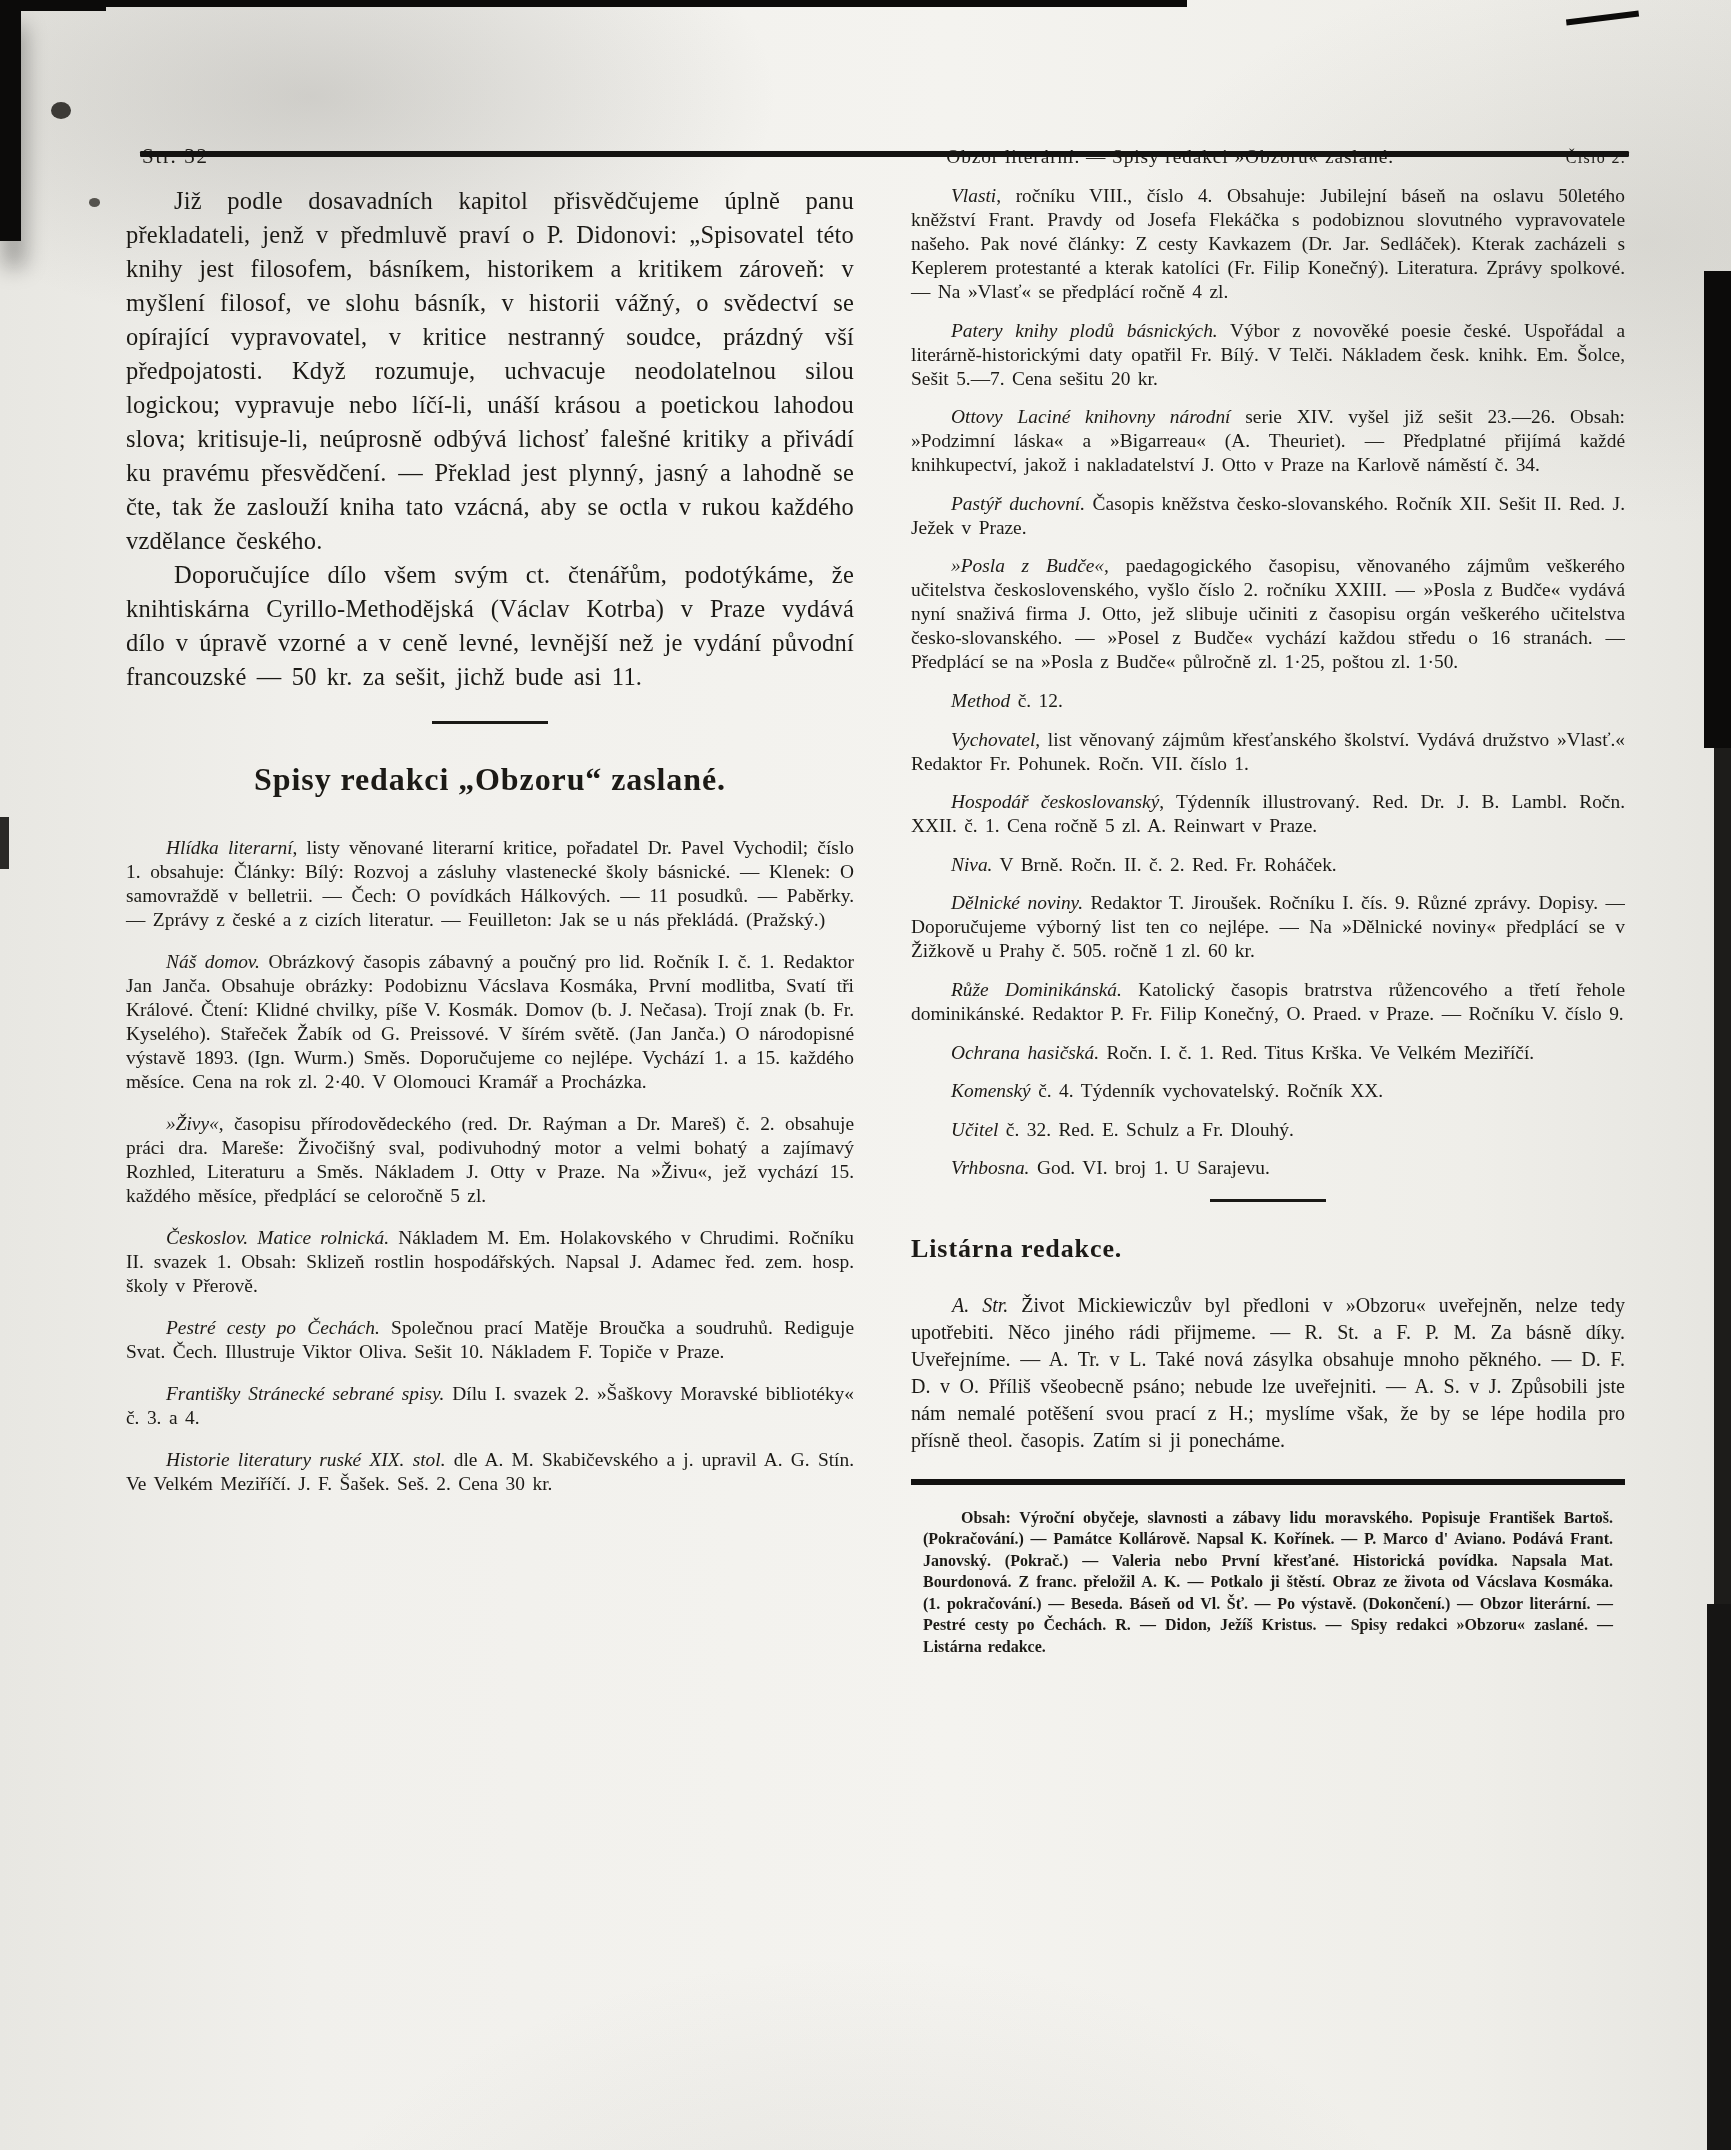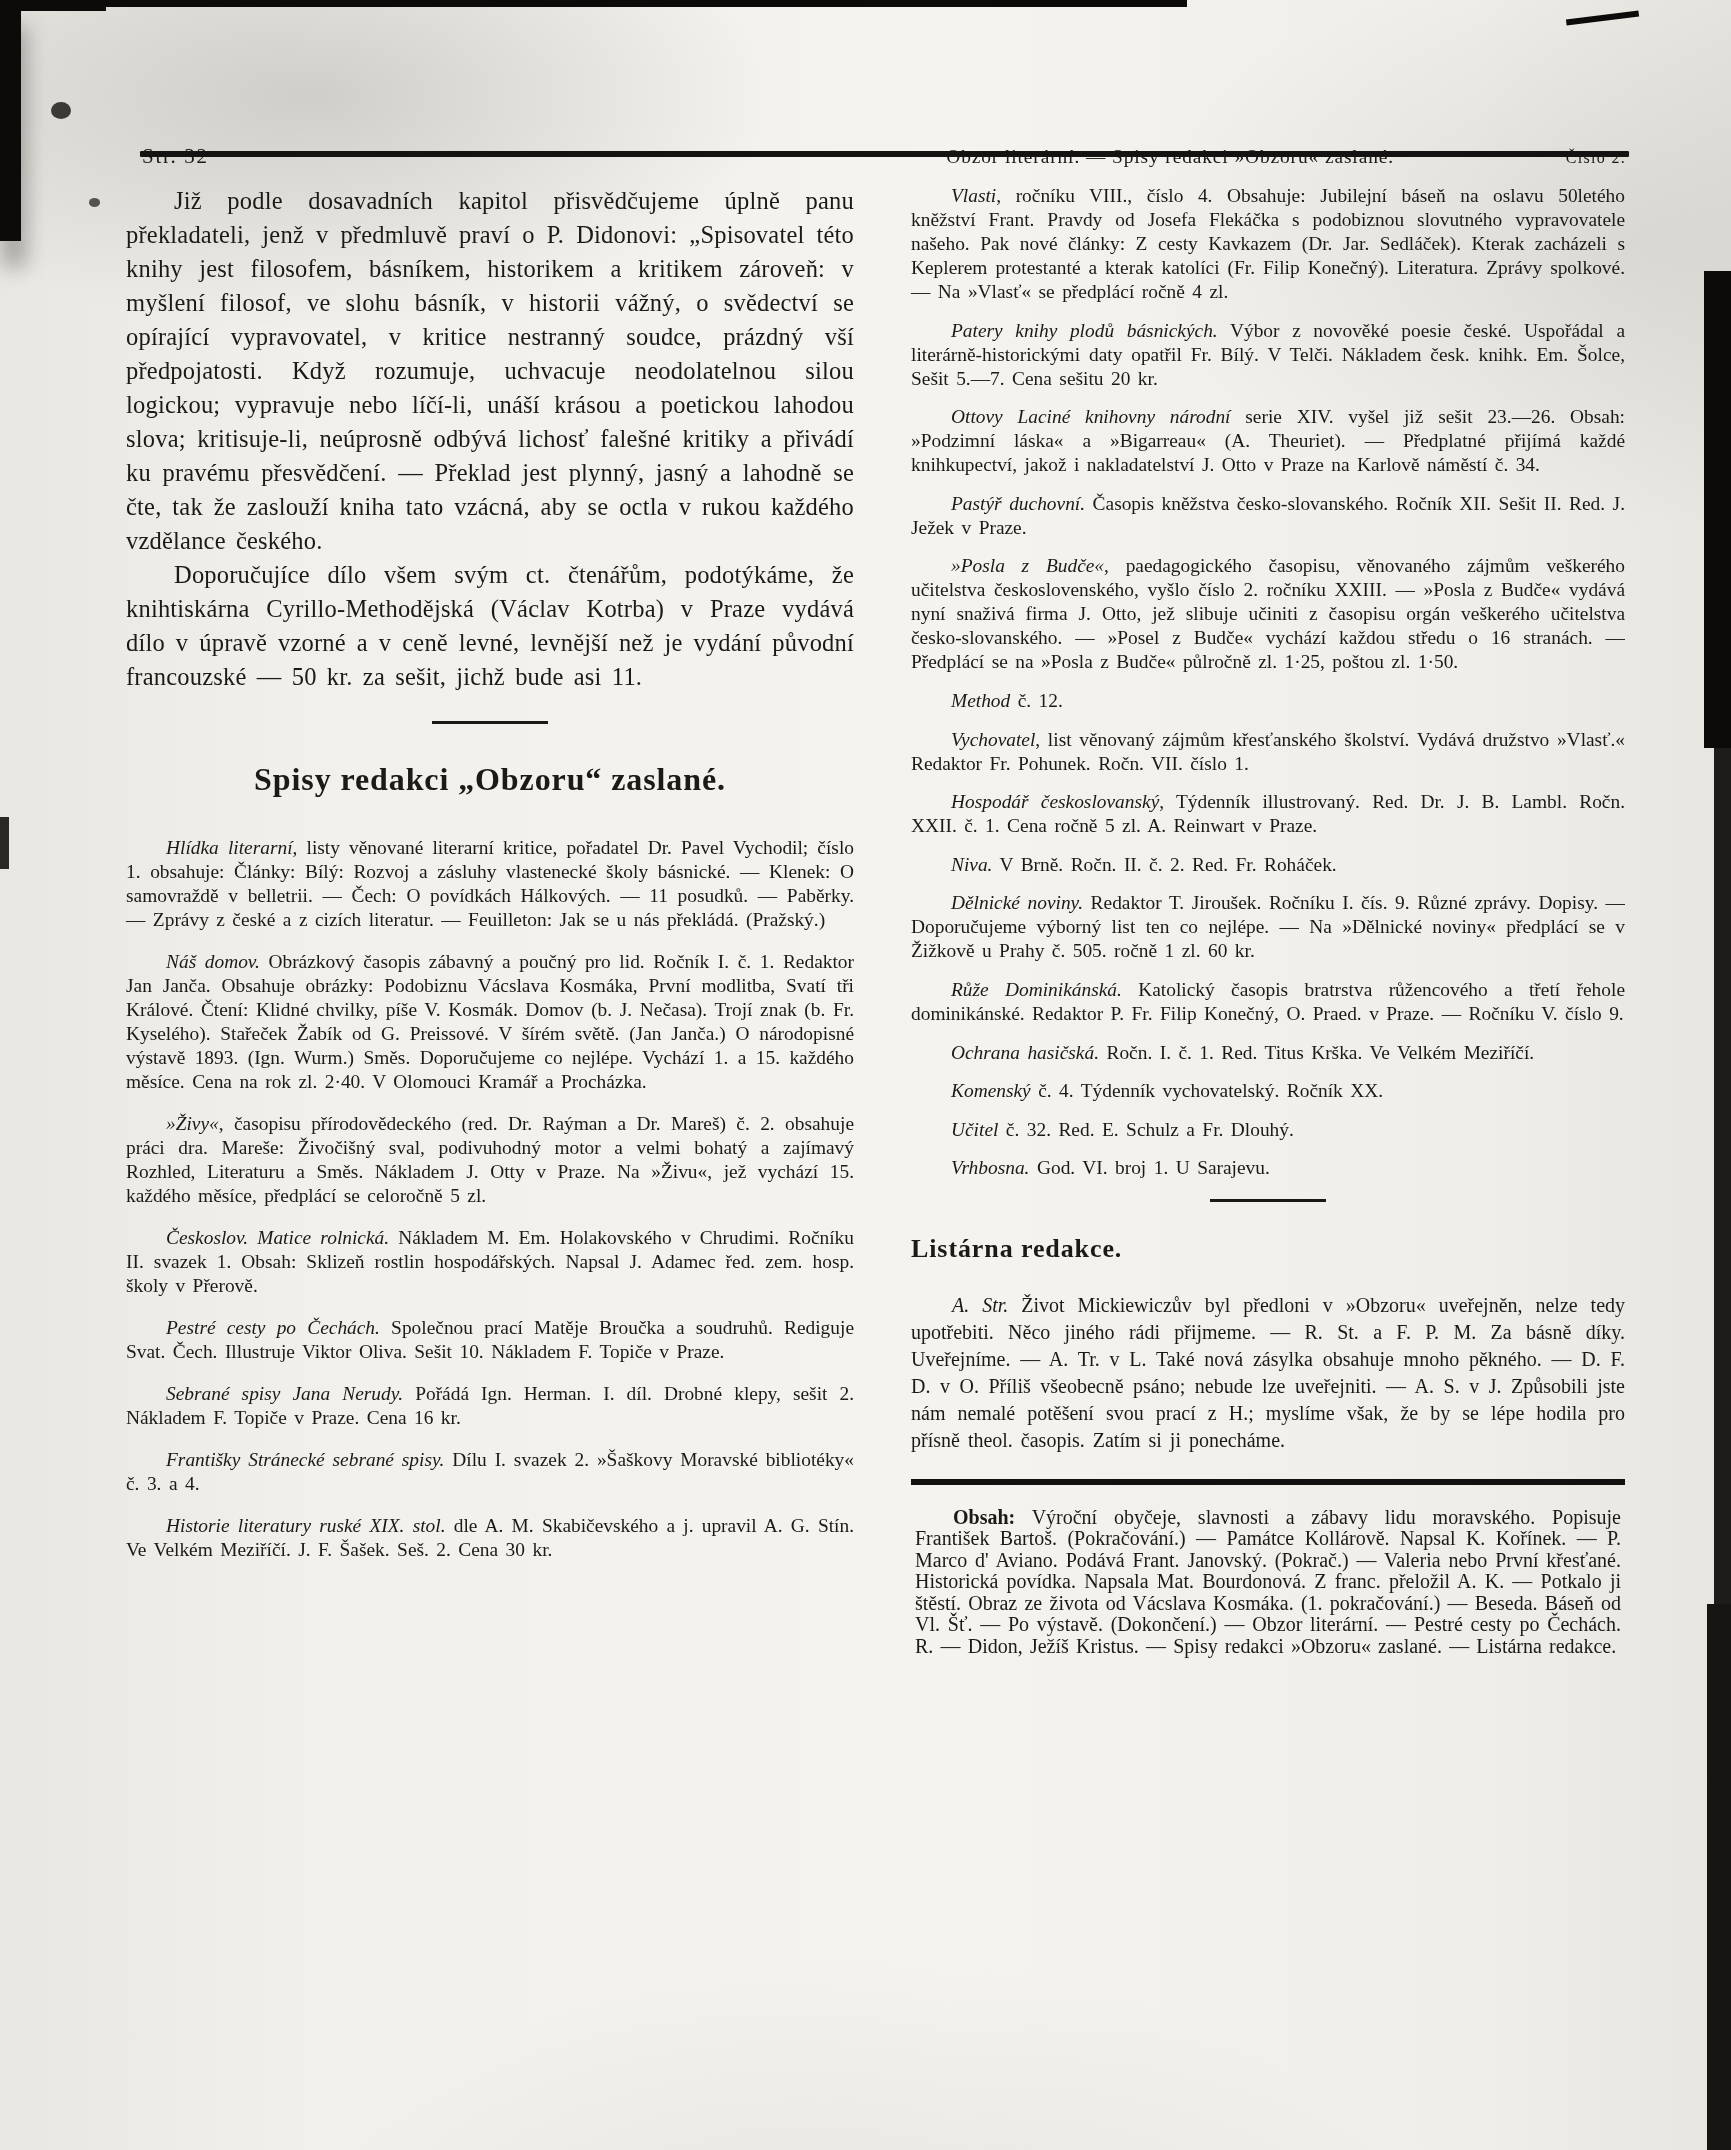--- a/index.html
+++ b/index.html
@@ -76,22 +76,22 @@
   }
   .listarna-text {
     font-size:20px; line-height:27px; text-align:justify;
     text-indent:41px; margin:0; word-spacing:3px;
   }
   .thick-rule {
     height:6.5px; background:#121110; border:none; width:100%;
     margin:25px 0 21.5px 0;
   }
   .obsah {
-    font-size:20px; line-height:21.5px; font-weight:normal; text-align:justify;
-    text-indent:38px; margin:4px; word-spacing:2.2px;
+    font-size:16px; line-height:21.5px; font-weight:bold; text-align:justify;
+    text-indent:38px; margin:12px; word-spacing:2.2px;
   }
 </style>
 </head>
 <body>
 
 <div class="paper"></div>
 
 <div class="artifact a-top"></div>
 <div class="artifact a-topleft"></div>
 <div class="artifact a-topleft2"></div>
@@ -118,21 +118,20 @@
 
     <hr class="divider">
 
     <h2 class="section-heading">Spisy redakci „Obzoru“ zaslané.</h2>
 
     <p class="entry"><i>Hlídka literarní</i><span>, listy věnované literarní kritice, pořadatel Dr. Pavel Vychodil; číslo 1. obsahuje: Články: Bílý: Rozvoj a zásluhy vlastenecké školy básnické. — Klenek: O samovraždě v belletrii. — Čech: O povídkách Hálkových. — 11 posudků. — Paběrky. — Zprávy z české a z cizích literatur. — Feuilleton: Jak se u nás překládá. (Pražský.)</span></p>
     <p class="entry"><i>Náš domov.</i><span> Obrázkový časopis zábavný a poučný pro lid. Ročník I. č. 1. Redaktor Jan Janča. Obsahuje obrázky: Podobiznu Vácslava Kosmáka, První modlitba, Svatí tři Králové. Čtení: Klidné chvilky, píše V. Kosmák. Domov (b. J. Nečasa). Trojí znak (b. Fr. Kyselého). Stařeček Žabík od G. Preissové. V šírém světě. (Jan Janča.) O národopisné výstavě 1893. (Ign. Wurm.) Směs. Doporučujeme co nejlépe. Vychází 1. a 15. každého měsíce. Cena na rok zl. 2·40. V Olomouci Kramář a Procházka.</span></p>
     <p class="entry"><i>»Živy«</i><span>, časopisu přírodovědeckého (red. Dr. Raýman a Dr. Mareš) č. 2. obsahuje práci dra. Mareše: Živočišný sval, podivuhodný motor a velmi bohatý a zajímavý Rozhled, Literaturu a Směs. Nákladem J. Otty v Praze. Na »Živu«, jež vychází 15. každého měsíce, předplácí se celoročně 5 zl.</span></p>
     <p class="entry"><i>Českoslov. Matice rolnická.</i><span> Nákladem M. Em. Holakovského v Chrudimi. Ročníku II. svazek 1. Obsah: Sklizeň rostlin hospodářských. Napsal J. Adamec řed. zem. hosp. školy v Přerově.</span></p>
     <p class="entry"><i>Pestré cesty po Čechách.</i><span> Společnou prací Matěje Broučka a soudruhů. Rediguje Svat. Čech. Illustruje Viktor Oliva. Sešit 10. Nákladem F. Topiče v Praze.</span></p>
-    <p class="entry"><i>Sebrané spisy Jana Nerudy.</i><span> Pořádá Ign. Herman. I. díl. Drobné klepy, sešit 2. Nákladem F. Topiče v Praze. Cena 16 kr.</span></p>
     <p class="entry"><i>Františky Stránecké sebrané spisy.</i><span> Dílu I. svazek 2. »Šaškovy Moravské bibliotéky« č. 3. a 4.</span></p>
     <p class="entry"><i>Historie literatury ruské XIX. stol.</i><span> dle A. M. Skabičevského a j. upravil A. G. Stín. Ve Velkém Meziříčí. J. F. Šašek. Seš. 2. Cena 30 kr.</span></p>
   </div>
 
   <div class="col col-right">
     <p class="entry"><i>Vlasti</i><span>, ročníku VIII., číslo 4. Obsahuje: Jubilejní báseň na oslavu 50letého kněžství Frant. Pravdy od Josefa Flekáčka s podobiznou slovutného vypravovatele našeho. Pak nové články: Z cesty Kavkazem (Dr. Jar. Sedláček). Kterak zacházeli s Keplerem protestanté a kterak katolíci (Fr. Filip Konečný). Literatura. Zprávy spolkové. — Na »Vlasť« se předplácí ročně 4 zl.</span></p>
     <p class="entry"><i>Patery knihy plodů básnických.</i><span> Výbor z novověké poesie české. Uspořádal a literárně-historickými daty opatřil Fr. Bílý. V Telči. Nákladem česk. knihk. Em. Šolce, Sešit 5.—7. Cena sešitu 20 kr.</span></p>
     <p class="entry"><i>Ottovy Laciné knihovny národní</i><span> serie XIV. vyšel již sešit 23.—26. Obsah: »Podzimní láska« a »Bigarreau« (A. Theuriet). — Předplatné přijímá každé knihkupectví, jakož i nakladatelství J. Otto v Praze na Karlově náměstí č. 34.</span></p>
     <p class="entry"><i>Pastýř duchovní.</i><span> Časopis kněžstva česko-slovanského. Ročník XII. Sešit II. Red. J. Ježek v Praze.</span></p>
     <p class="entry"><i>»Posla z Budče«</i><span>, paedagogického časopisu, věnovaného zájmům veškerého učitelstva československého, vyšlo číslo 2. ročníku XXIII. — »Posla z Budče« vydává nyní snaživá firma J. Otto, jež slibuje učiniti z časopisu orgán veškerého učitelstva česko-slovanského. — »Posel z Budče« vychází každou středu o 16 stranách. — Předplácí se na »Posla z Budče« půlročně zl. 1·25, poštou zl. 1·50.</span></p>

